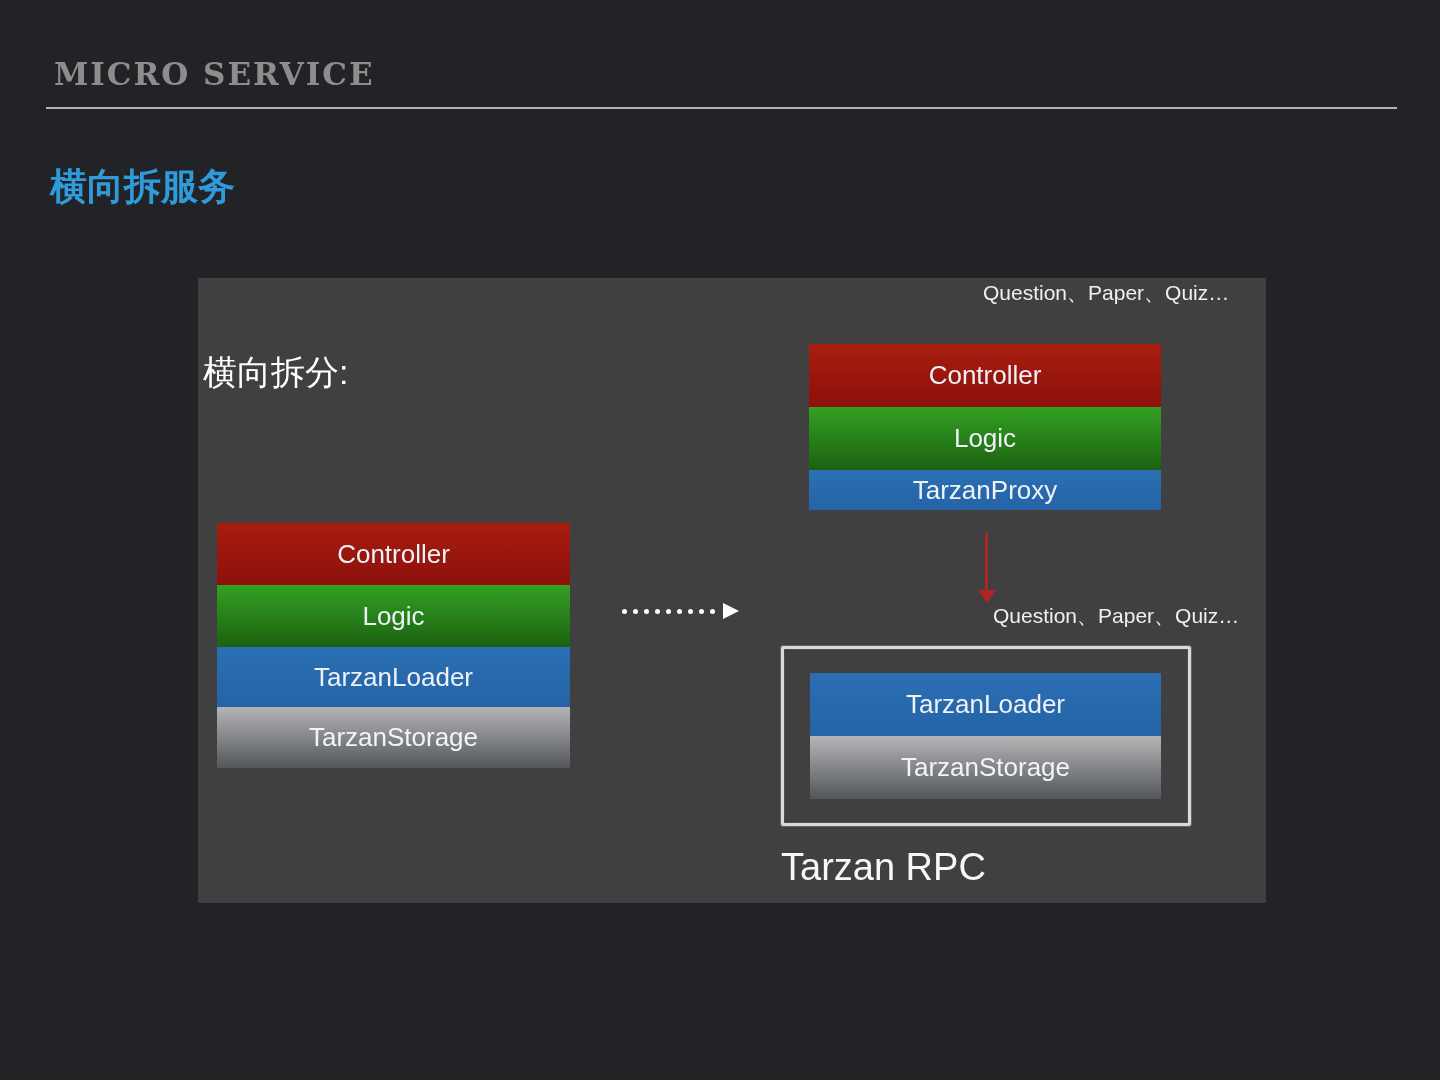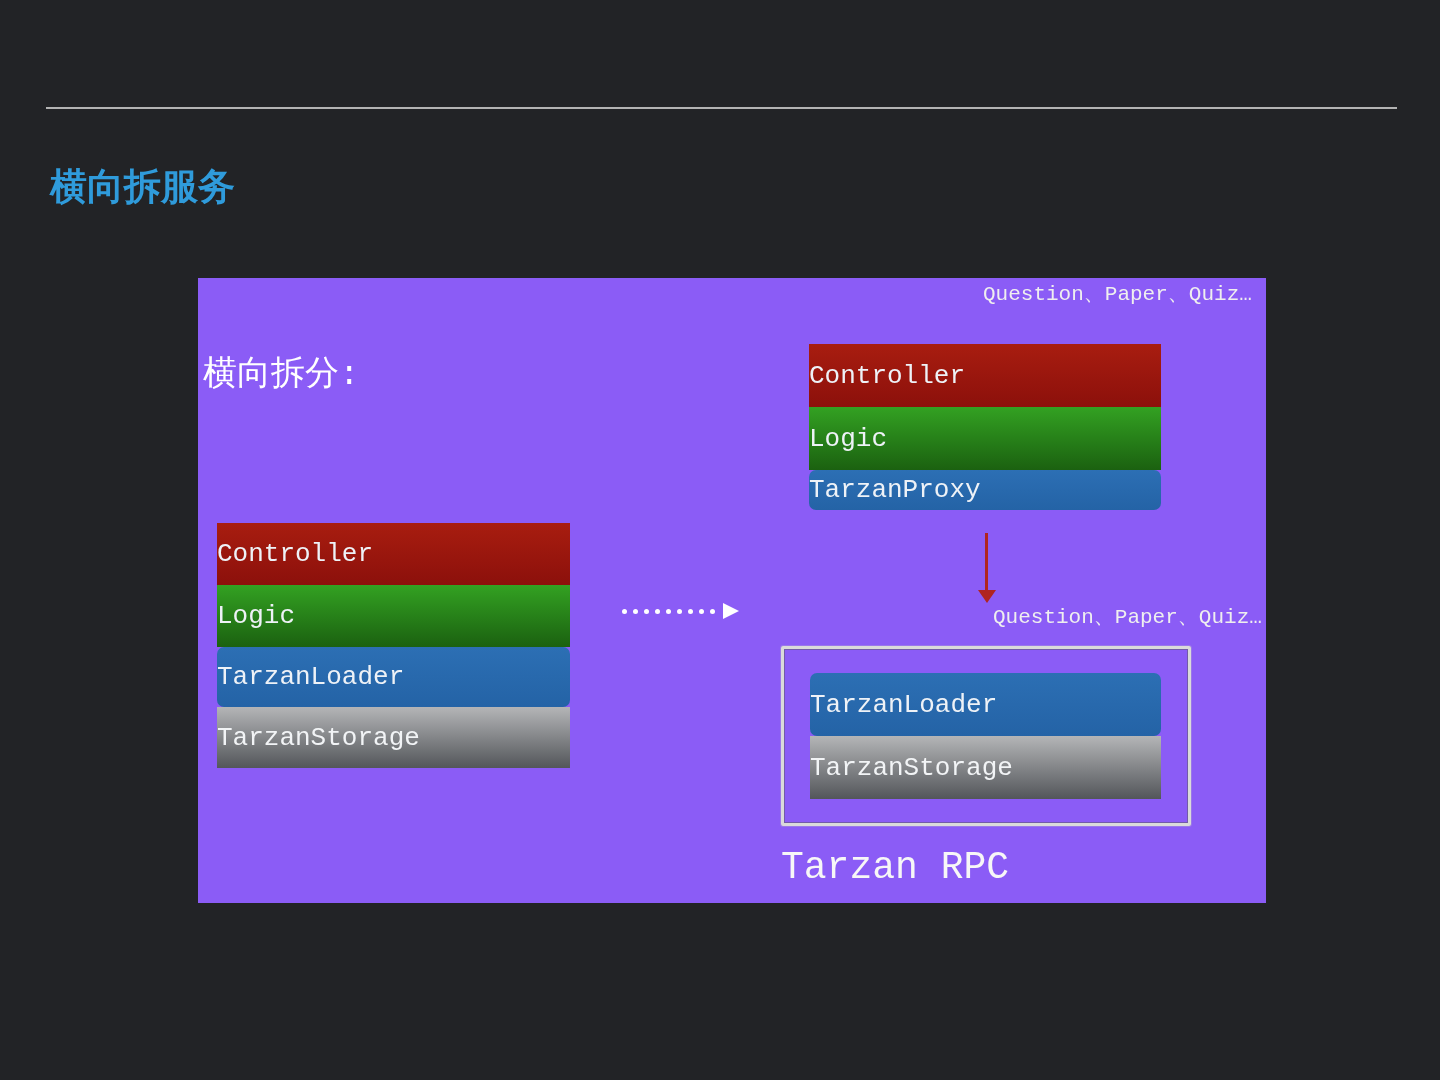--- a/index.html
+++ b/index.html
@@ -17,44 +17,43 @@
     position:absolute; left:46px; top:107px; width:1351px; height:2px;
     background:#b3b3b3;
   }
   .subtitle {
     position:absolute; left:50px; top:162px;
     font-family:"DejaVu Serif", serif; font-weight:bold;
     font-size:37px; color:#2f9bdb;
   }
   .panel {
     position:absolute; left:198px; top:278px; width:1068px; height:625px;
-    background:#8b5cf6;
-    font-family:Liberation Mono, monospace;
+    background:#404040;
   }
   .caption { position:absolute; color:#efefef; font-size:21px; white-space:nowrap; }
   .caption-top { left:785px; top:1px; }
   .caption-mid { left:795px; top:324px; }
   .label-left {
     position:absolute; left:5px; top:72px; color:#fff; font-size:34px;
   }
   .stack { position:absolute; }
   .left-stack  { left:19px;  top:245px; width:353px; }
   .right-stack { left:611px; top:66px;  width:352px; }
   .block {
-    display:flex; align-items:center; justify-content:flex-start;
+    display:flex; align-items:center; justify-content:center;
     color:#eef2f7; font-size:26px; font-weight:400;
   }
   .h63 { height:63px; }
   .h62 { height:62px; }
   .h61 { height:61px; }
   .h60 { height:60px; }
   .h40 { height:40px; }
   .c-red   { background:linear-gradient(#a81d10, #8c100b); }
   .c-green { background:linear-gradient(#33a122, #1b6110); }
-  .c-blue  { background:linear-gradient(#2c6fb4, #2463a6);border-radius:7px; }
+  .c-blue  { background:linear-gradient(#2c6fb4, #2463a6); }
   .c-gray  { background:linear-gradient(#b4b5b7, #53565a); color:#f2f4f6; }
   .dotted-arrow {
     position:absolute; left:424px; top:325px; height:16px;
     display:flex; align-items:center;
   }
   .dotted-arrow .dot {
     width:5px; height:5px; border-radius:50%; background:#fff; margin-right:6px;
   }
   .dotted-arrow .arrowhead {
     width:0; height:0; margin-left:2px;
@@ -79,20 +78,21 @@
   .rpc-label {
     position:absolute; left:583px; top:568px; width:410px;
     text-align:left; color:#f7f7f7; font-size:38px;
   }
 </style>
 </head>
 <body>
 
 <div class="slide">
 
+  <div class="title">MICRO SERVICE</div>
   <div class="rule"></div>
   <div class="subtitle">横向拆服务</div>
 
   <div class="panel">
 
     <div class="caption caption-top">Question、Paper、Quiz…</div>
 
     <div class="label-left">横向拆分:</div>
 
     <div class="stack right-stack">

